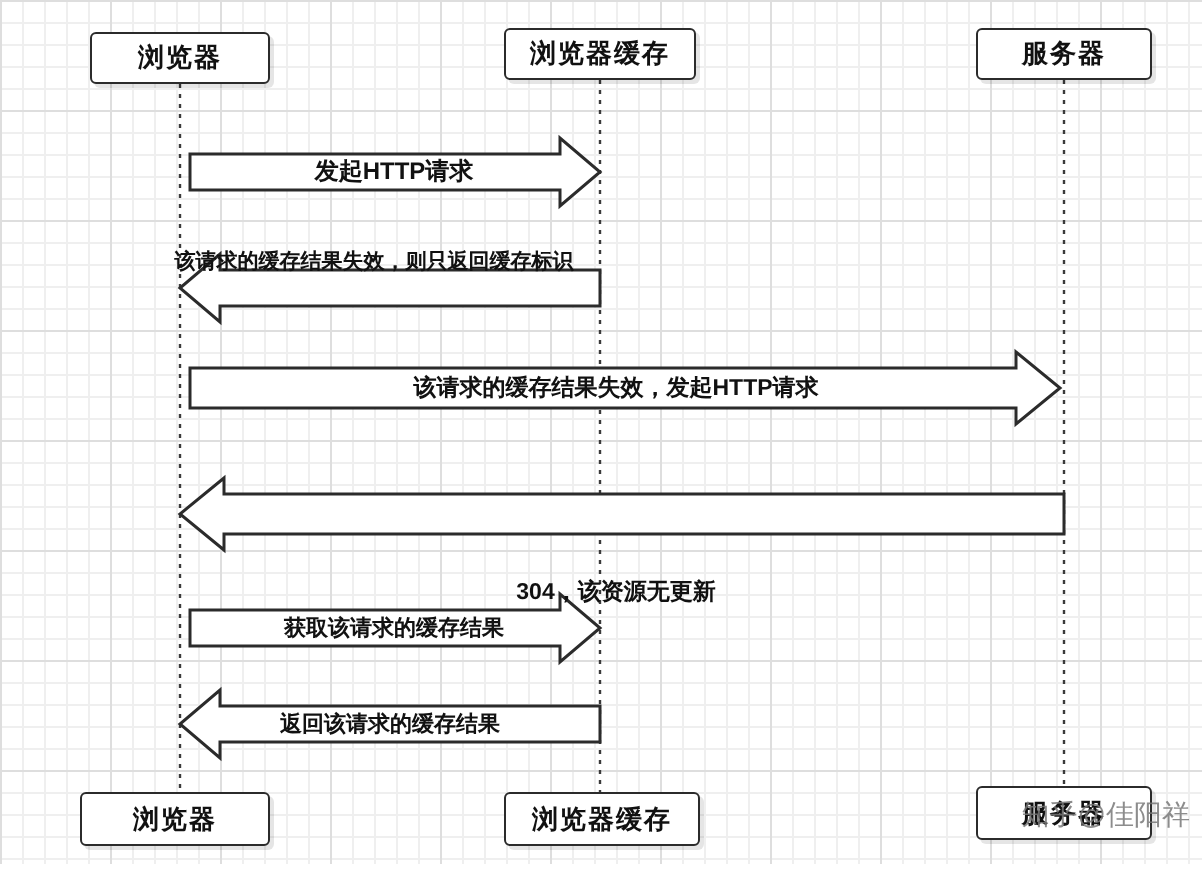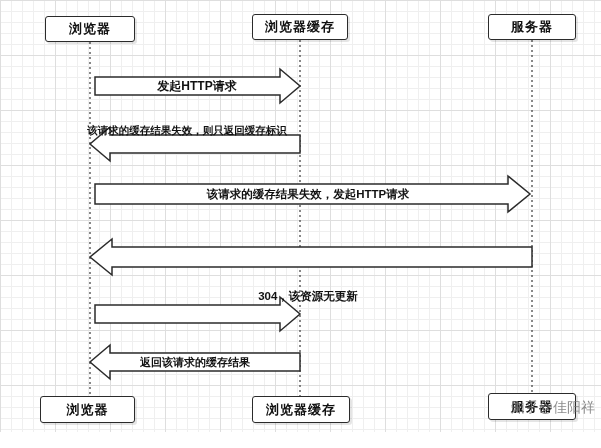--- a/index.html
+++ b/index.html
@@ -74,20 +74,21 @@
   </svg>
 
   <div class="actor" style="left:45px;top:16px;width:90px;height:26px;">浏览器</div>
   <div class="actor" style="left:252px;top:14px;width:96px;height:26px;">浏览器缓存</div>
   <div class="actor" style="left:488px;top:14px;width:88px;height:26px;">服务器</div>
 
   <div class="msg" style="left:197px;top:86px;font-size:12px;">发起HTTP请求</div>
   <div class="msg" style="left:187px;top:131px;font-size:10.5px;">该请求的缓存结果失效，则只返回缓存标识</div>
   <div class="msg" style="left:308px;top:194px;font-size:11.5px;">该请求的缓存结果失效，发起HTTP请求</div>
   <div class="msg" style="left:308px;top:257px;font-size:11.5px;margin-top:39px;">304，该资源无更新</div>
+  <div class="msg" style="left:197px;top:314px;font-size:11px;">获取该请求的缓存结果</div>
   <div class="msg" style="left:195px;top:362px;font-size:11px;">返回该请求的缓存结果</div>
 
   <div class="actor" style="left:40px;top:396px;width:95px;height:27px;">浏览器</div>
   <div class="actor" style="left:252px;top:396px;width:98px;height:27px;">浏览器缓存</div>
   <div class="actor" style="left:488px;top:393px;width:88px;height:27px;">服务器</div>
 
   <div class="watermark">知乎@佳阳祥</div>
 
 </div>
 

